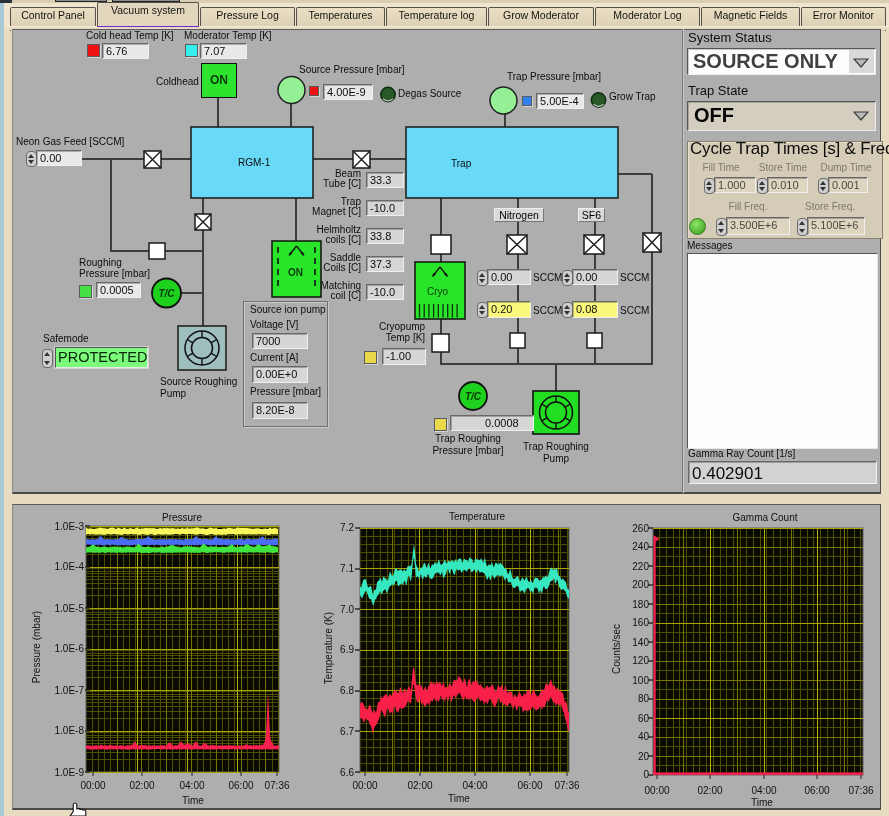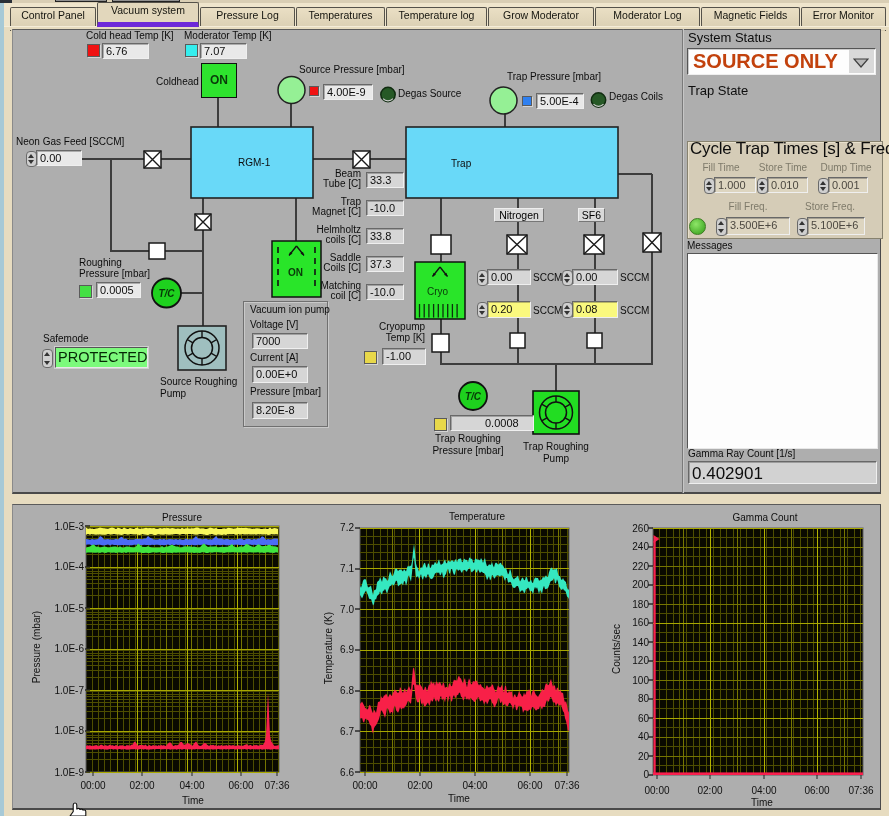--- a/index.html
+++ b/index.html
@@ -27,21 +27,21 @@
 
 <div class="abs" style="left:4px;top:3px;width:885px;height:23px;background:#efe5cc;"></div>
 <div class="tab" style="left:10px;width:86px;">Control Panel</div>
     <div class="tab" style="left:200px;width:95px;">Pressure Log</div>
     <div class="tab" style="left:296px;width:89px;">Temperatures</div>
     <div class="tab" style="left:386px;width:101px;">Temperature log</div>
     <div class="tab" style="left:488px;width:106px;">Grow Moderator</div>
     <div class="tab" style="left:595px;width:105px;">Moderator Log</div>
     <div class="tab" style="left:701px;width:99px;">Magnetic Fields</div>
     <div class="tab" style="left:801px;width:85px;">Error Monitor</div>
-    <div class="tab" style="left:97px;width:102px;top:2px;height:25px;background:#e2d7bc;line-height:13px;z-index:3;border-bottom:5px solid #6d28d9;">Vacuum system</div>
+    <div class="tab" style="left:97px;width:102px;top:2px;height:25px;background:#e2d7bc;line-height:13px;z-index:3;border-bottom:1px solid #6d28d9;">Vacuum system</div>
 <div class="abs" style="left:4px;top:26px;width:885px;height:3px;background:#e7dcc0;border-top:1px solid #f4ecd8;"></div>
 
 <div class="abs" style="left:0;top:3px;width:4px;height:813px;background:#a7c9d6;"></div>
 
 <div class="abs" style="left:12px;top:29px;width:869px;height:465px;background:#aeaeae;border-top:1px solid #5b5b5b;border-left:1px solid #8a8a8a;border-right:1px solid #4a4a4a;border-bottom:2px solid #4a4a4a;box-sizing:border-box;"></div>
 <div class="abs" style="left:12px;top:504px;width:869px;height:306px;background:#aeaeae;border-top:1px solid #5b5b5b;border-left:1px solid #8a8a8a;border-right:1px solid #4a4a4a;border-bottom:2px solid #4a4a4a;box-sizing:border-box;"></div>
 <svg id="diag" width="889" height="510" viewBox="0 0 889 510" style="position:absolute;left:0;top:0">
       <line x1="81" y1="159" x2="193" y2="159" stroke="#3d3d3d" stroke-width="2"></line>
       <line x1="313" y1="159" x2="406" y2="159" stroke="#3d3d3d" stroke-width="2"></line>
       <line x1="111" y1="158" x2="111" y2="252" stroke="#3d3d3d" stroke-width="2"></line>
@@ -131,21 +131,21 @@
     <div class="fld " style="left:200px;top:43px;width:42px;height:13px;">7.07</div>
     <div class="lbl" style="left:156px;top:76px;">Coldhead</div>
     <div class="abs" style="left:201px;top:63px;width:34px;height:33px;background:#2ee32e;border:1.5px solid #111;text-align:center;font-size:12px;font-weight:bold;color:#0a3a0a;line-height:33px;">ON</div>
     <div class="lbl" style="left:299px;top:64px;">Source Pressure [mbar]</div>
     <div class="led" style="left:309px;top:86px;width:8px;height:8px;background:#f01212;"></div>
     <div class="fld " style="left:323px;top:84px;width:45px;height:13px;">4.00E-9</div>
     <div class="lbl" style="left:398px;top:88px;">Degas Source</div>
     <div class="lbl" style="left:507px;top:71px;">Trap Pressure [mbar]</div>
     <div class="led" style="left:522px;top:96px;width:8px;height:8px;background:#2f80f0;"></div>
     <div class="fld " style="left:536px;top:93px;width:43px;height:13px;">5.00E-4</div>
-    <div class="lbl" style="left:609px;top:91px;">Degas Coils</div>
+    <div class="lbl" style="left:609px;top:91px;">Grow Trap</div>
     <div class="lbl" style="left:16px;top:136px;">Neon Gas Feed [SCCM]</div>
     <div class="spin" style="left:26px;top:151px;height:14px;">
       <i class="up"></i>
       <i class="dn"></i>
     </div>
     <div class="fld " style="left:36px;top:150px;width:41px;height:13px;">0.00</div>
     <div class="lbl2" style="left:290px;top:169px;width:71px;">Beam<br>Tube [C]</div>
     <div class="fld fldg" style="left:366px;top:172px;width:33px;height:13px;">33.3</div>
     <div class="lbl2" style="left:290px;top:197px;width:71px;">Trap<br>Magnet [C]</div>
     <div class="fld fldg" style="left:366px;top:200px;width:33px;height:13px;">-10.0</div>
@@ -184,21 +184,21 @@
     <div class="lbl" style="left:79px;top:257px;">Roughing<br>Pressure [mbar]</div>
     <div class="led" style="left:79px;top:285px;width:11px;height:11px;background:#44e044;"></div>
     <div class="fld " style="left:96px;top:282px;width:40px;height:13px;">0.0005</div>
     <div class="lbl" style="left:43px;top:333px;">Safemode</div>
     <div class="spin" style="left:42px;top:349px;height:17px;">
       <i class="up"></i>
       <i class="dn"></i>
     </div>
     <div class="abs" style="left:55px;top:347px;width:89px;height:19px;background:#7cfa7c;border:1px solid;border-color:#555 #e8e8e8 #e8e8e8 #555;box-shadow:0 0 0 1px #cfcfcf;font-size:14.5px;color:#062806;line-height:19px;padding-left:2px;">PROTECTED</div>
     <div class="gb" style="left:243px;top:301px;width:83px;height:124px;"></div>
-    <div class="lbl" style="left:250px;top:304px;">Vacuum ion pump</div>
+    <div class="lbl" style="left:250px;top:304px;">Source ion pump</div>
     <div class="lbl" style="left:250px;top:319px;">Voltage [V]</div>
     <div class="fld fldg" style="left:252px;top:333px;width:51px;height:13px;">7000</div>
     <div class="lbl" style="left:250px;top:352px;">Current [A]</div>
     <div class="fld fldg" style="left:252px;top:366px;width:51px;height:14px;">0.00E+0</div>
     <div class="lbl" style="left:250px;top:386px;">Pressure [mbar]</div>
     <div class="fld fldg" style="left:252px;top:402px;width:51px;height:14px;">8.20E-8</div>
     <div class="lbl" style="left:160px;top:376px;width:85px;line-height:12px;">Source Roughing<br>Pump</div>
     <div class="lbl" style="left:379px;top:321px;text-align:right;">Cryopump<br>Temp [K]</div>
     <div class="led" style="left:364px;top:351px;width:11px;height:11px;background:#e8d84a;"></div>
     <div class="fld fldg" style="left:382px;top:348px;width:39px;height:14px;">-1.00</div>
@@ -206,27 +206,33 @@
     <div class="fld fldg" style="left:450px;top:415px;width:48px;height:13px;padding-left:34px;">0.0008</div>
     <div class="lbl" style="left:425px;top:433px;text-align:center;width:86px;line-height:12px;">Trap Roughing<br>Pressure [mbar]</div>
     <div class="lbl" style="left:513px;top:441px;text-align:center;width:86px;line-height:12px;">Trap Roughing<br>Pump</div>
     <div class="lbl" style="left:238px;top:157px;">RGM-1</div>
     <div class="lbl" style="left:451px;top:158px;">Trap</div>
     <div class="lbl" style="left:288px;top:267px;font-weight:bold;color:#0a3a0a;">ON</div>
     <div class="lbl" style="left:427px;top:286px;color:#0a3a0a;">Cryo</div>
 <div class="abs" style="left:682px;top:29px;width:1px;height:464px;background:#7a7a7a;border-right:1px solid #c6c6c6;"></div>
     <div class="lbl" style="left:688px;top:32px;font-size:13px;">System Status</div>
     <div class="abs" style="left:687px;top:48px;width:187px;height:25px;background:#fdfdfd;border:1px solid;border-color:#555 #eee #eee #555;box-shadow:inset 1px 1px 0 rgba(0,0,0,.2);">
-      <span style="font-size:20px;font-weight:bold;color:#c2410c;position:absolute;left:5px;top:1px;letter-spacing:0px;">SOURCE ONLY</span>
+      <span style="font-size:20px;font-weight:bold;color:#404040;position:absolute;left:5px;top:1px;letter-spacing:0px;">SOURCE ONLY</span>
       <div style="position:absolute;right:1px;top:1px;width:25px;height:23px;background:#d9d9d9;"></div>
       <svg width="16" height="10" viewBox="0 0 16 10" style="position:absolute;right:6px;top:9px;">
         <polygon points="1,1 15,1 8,9" fill="#b9b9b9" stroke="#3f3f3f" stroke-width="1.2"></polygon>
       </svg>
     </div>
     <div class="lbl" style="left:688px;top:85px;font-size:13px;">Trap State</div>
+    <div class="abs" style="left:687px;top:101px;width:187px;height:28px;background:#d3cec0;border:1px solid;border-color:#555 #eee #eee #555;box-shadow:inset 1px 1px 0 rgba(0,0,0,.2);">
+      <span style="font-size:20px;font-weight:bold;color:#050505;position:absolute;left:6px;top:2px;">OFF</span>
+      <svg width="16" height="10" viewBox="0 0 16 10" style="position:absolute;right:6px;top:9px;">
+        <polygon points="1,1 15,1 8,9" fill="#b9b9b9" stroke="#3f3f3f" stroke-width="1.2"></polygon>
+      </svg>
+    </div>
     <div class="abs" style="left:687px;top:141px;width:194px;height:96px;background:#d5ccb7;border:1px solid #87826f;box-shadow:inset 1px 1px 0 #e8e0cc;"></div>
     <div class="lbl" style="left:690px;top:143px;font-weight:normal;font-size:17px;letter-spacing:-0.2px;">Cycle Trap Times [s] &amp; Freq. [Hz]</div>
     <div class="lbl" style="left:721px;top:162px;color:#7e7a6a;transform:translateX(-50%);">Fill Time</div>
     <div class="lbl" style="left:783px;top:162px;color:#7e7a6a;transform:translateX(-50%);">Store Time</div>
     <div class="lbl" style="left:846px;top:162px;color:#7e7a6a;transform:translateX(-50%);">Dump Time</div>
     <div class="spin" style="left:704px;top:178px;height:14px;">
       <i class="up"></i>
       <i class="dn"></i>
     </div>
     <div class="fld " style="left:714px;top:177px;width:37px;height:13px;background:#ddd5c0;color:#4c4840;">1.000</div>

